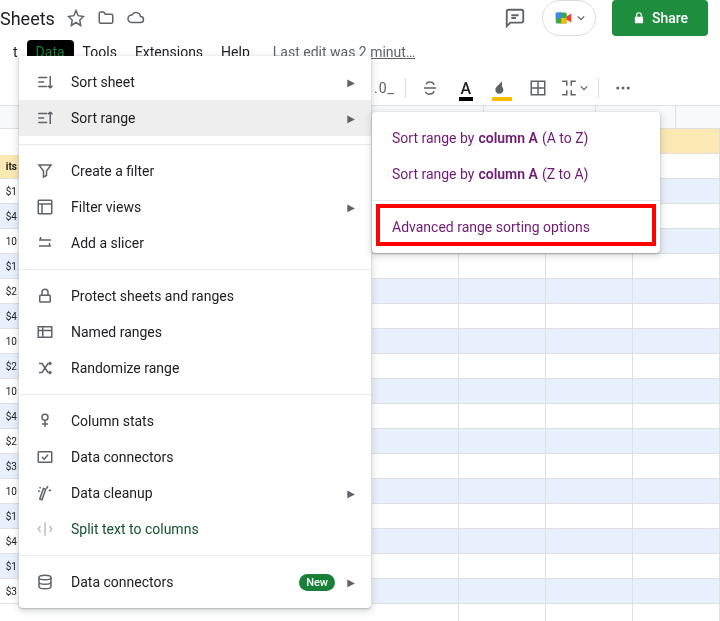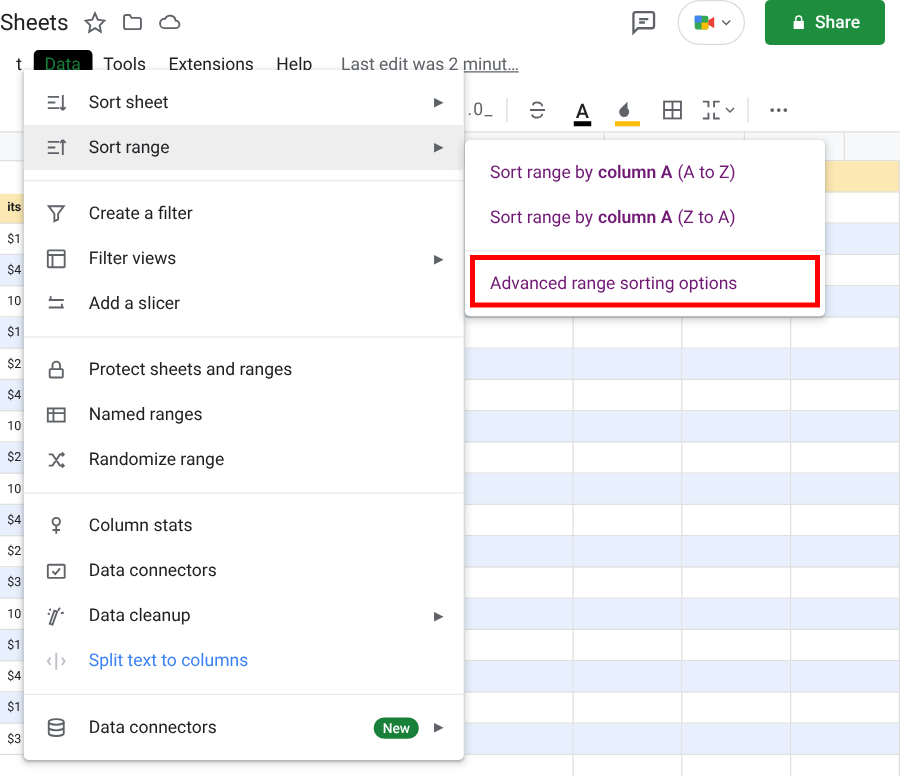--- a/index.html
+++ b/index.html
@@ -14,21 +14,21 @@
   .meet-btn { border: 1px solid #dadce0; border-radius: 20px; height: 36px; width: 54px; display: flex; align-items: center; justify-content: center; gap:2px}
   .menubar { display: flex; align-items: center; height: 32px; padding-left: 4px; gap: 0; }
   .menubar .m { padding: 4px 9px; font-size: 14px; color: #202124; border-radius: 4px; }
   .menubar .m.active { background: #000000; color: #188038; }
   .last-edit { font-size: 14px; color: #5f6368; text-decoration: underline; margin-left: 14px; white-space: nowrap; overflow: hidden; text-overflow: ellipsis; max-width: 160px; }
   .toolbar-partial { position: absolute; left: 374px; top: 74px; display: flex; align-items: center; gap: 8px; color: #5f6368; }
   .toolbar-partial .sep { width:1px; height:20px; background:#dadce0; margin:0 2px;}
   .toolbar-partial .tb { width:28px; height:28px; display:flex; align-items:center; justify-content:center; border-radius:4px;}
   .dropdown { position: absolute; left: 19px; top: 56px; width: 352px; background: #fff; box-shadow: 0 2px 6px 2px rgba(60,64,67,.15), 0 1px 2px rgba(60,64,67,.3); border-radius: 0 0 4px 4px; padding: 8px 0; z-index: 10; }
   .dd-item { display: flex; align-items: center; height: 36px; padding: 0 16px; font-size: 14px; color: #202124; position: relative; }
-  .dd-item.disabled { color: #3b82f6; }
+  .dd-item.disabled { color: #14532d; }
   .dd-item.highlight { background: #eeeeee; }
   .dd-icon { width: 20px; height: 20px; margin-right: 16px; display:flex; align-items:center; justify-content:center; color:#5f6368; flex-shrink:0;}
   .dd-item.disabled .dd-icon { color:#bdc1c6; }
   .dd-arrow { position: absolute; right: 16px; color: #5f6368; font-size: 10px; }
   .dd-sep { height: 1px; background: #e8eaed; margin: 8px 0; }
   .dd-badge { position: absolute; right: 36px; background:#188038; color:#fff; font-size:11px; font-weight:500; padding:2px 7px; border-radius: 9px;}
   .submenu { position:absolute; left:372px; top:112px; width:288px; background:#fff; box-shadow: 0 2px 6px 2px rgba(60,64,67,.15), 0 1px 2px rgba(60,64,67,.3); border-radius:4px; padding:8px 0; z-index:11;}
   .sm-item { height:36px; display:flex; align-items:center; padding:0 20px; font-size:14px; color:#701a75;}
   .sm-sep { height:1px; background:#e8eaed; margin:8px 0;}
   .sm-item b { font-weight:600; margin: 0 4px;}

